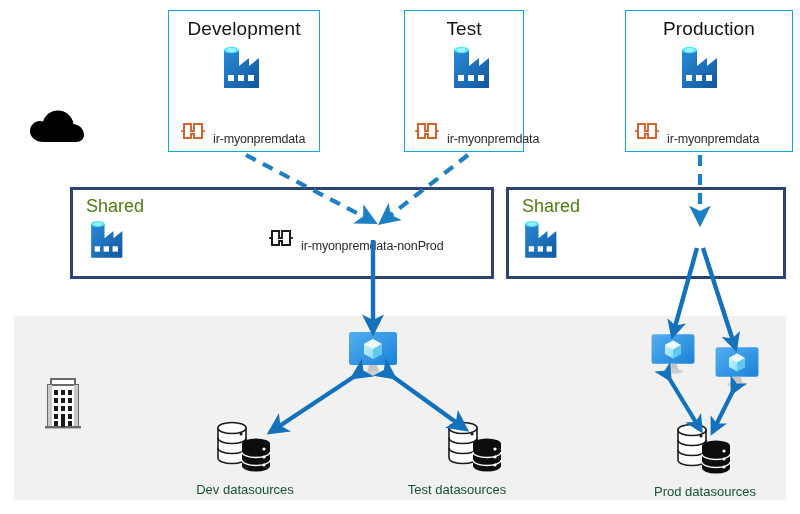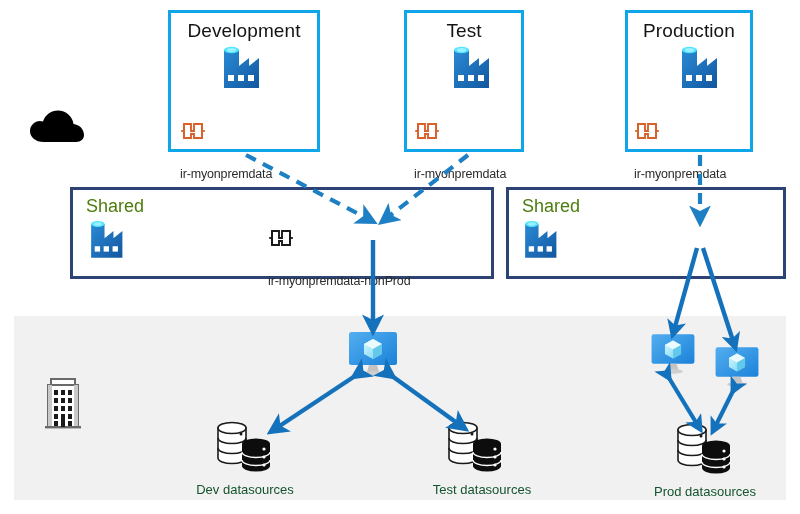--- a/index.html
+++ b/index.html
@@ -3,26 +3,26 @@
 <meta charset="utf-8">
 <style>
   html,body{margin:0;padding:0;background:#ffffff;}
   body{width:800px;height:514px;position:relative;overflow:hidden;
        font-family:"Liberation Sans","DejaVu Sans",sans-serif;
        -webkit-font-smoothing:antialiased;}
   #stage{position:absolute;left:0;top:0;width:800px;height:514px;}
   svg.layer{position:absolute;left:0;top:0;width:800px;height:514px;overflow:visible;}
   #svg-bg{z-index:1;}
   #svg-arrows{z-index:4;}
-  .env-box{position:absolute;box-sizing:border-box;border:3px solid #0ea5e9;background:#ffffff;z-index:2;}
+  .env-box{position:absolute;box-sizing:border-box;border:1px solid #0ea5e9;background:#ffffff;z-index:2;}
   .shared-box{position:absolute;box-sizing:border-box;border:3px solid #2d4373;background:#ffffff;z-index:2;}
   .env-title{position:absolute;width:100%;text-align:center;top:7px;left:0;
              font-size:19px;color:#141414;letter-spacing:0.1px;}
   .shared-title{position:absolute;left:13px;top:6px;font-size:18px;color:#4d7c0f;}
-  .ir-row{position:absolute;display:flex;align-items:flex-start;gap:21px;z-index:3;flex-direction:column;}
+  .ir-row{position:absolute;display:flex;align-items:flex-end;gap:7px;z-index:3;}
   .ir-label{font-size:12.5px;color:#2b2b2b;white-space:nowrap;letter-spacing:-0.15px;}
   .icon-abs{position:absolute;z-index:3;}
   .ds-label{position:absolute;font-size:13px;color:#14532d;white-space:nowrap;text-align:center;z-index:3;}
   .zwrap{position:absolute;z-index:3;}
 </style>
 </head>
 <body>
 
 <div id="stage">
 
@@ -130,21 +130,21 @@
             <path d="M22 4 v14"></path>
           <path d="M1.2 11 h3"></path>
             <path d="M21.8 11 h3"></path>
           <path d="M4 4 h7 v7 h3 v-7 h8 v14 h-8 v-4 h-3 v4 h-7 z"></path>
         </g>
       </svg>
     </span>
     <span class="ir-label">ir-myonpremdata</span>
   </div>
 
-  <div class="env-box" style="left:625px;top:10px;width:128px;height:142px;">
+  <div class="env-box" style="left:625px;top:10px;width:168px;height:142px;">
     <div class="env-title">Production</div>
   </div>
   <div class="zwrap" style="left:674px;top:42px;">
     <svg width="56" height="52" viewBox="0 0 56 52">
       <defs>
         <linearGradient id="fg3" x1="0" y1="0" x2="1" y2="1">
           <stop offset="0" stop-color="#2a8ad4"></stop>
             <stop offset="1" stop-color="#1257a0"></stop>
         </linearGradient>
       </defs>
@@ -333,21 +333,21 @@
       <g fill="none" stroke="#ffffff" stroke-width="1.4">
         <path d="M30 34 a14 5.5 0 0 0 28 0"></path>
         <path d="M30 42 a14 5.5 0 0 0 28 0"></path>
       </g>
       <circle cx="52" cy="31" r="1.6" fill="#ffffff"></circle>
       <circle cx="52" cy="39" r="1.6" fill="#ffffff"></circle>
       <circle cx="52" cy="47" r="1.6" fill="#ffffff"></circle>
       <circle cx="29" cy="16" r="1.5" fill="#1a1a1a"></circle>
     </svg>
   </div>
-  <div class="ds-label" style="left:417px;top:482px;width:130px;text-align:center;">Test datasources</div>
+  <div class="ds-label" style="left:392px;top:482px;width:130px;text-align:center;">Test datasources</div>
 
   <div class="zwrap" style="left:672px;top:420px;">
     <svg width="66" height="58" viewBox="0 0 66 58">
       <g fill="#ffffff" stroke="#1a1a1a" stroke-width="1.6">
         <path d="M6 10 v30 a14 5.5 0 0 0 28 0 v-30 z"></path>
         <ellipse cx="20" cy="10" rx="14" ry="5.5"></ellipse>
         <path d="M6 20 a14 5.5 0 0 0 28 0" fill="none"></path>
         <path d="M6 30 a14 5.5 0 0 0 28 0" fill="none"></path>
       </g>
       <g fill="#0d0d0d">

